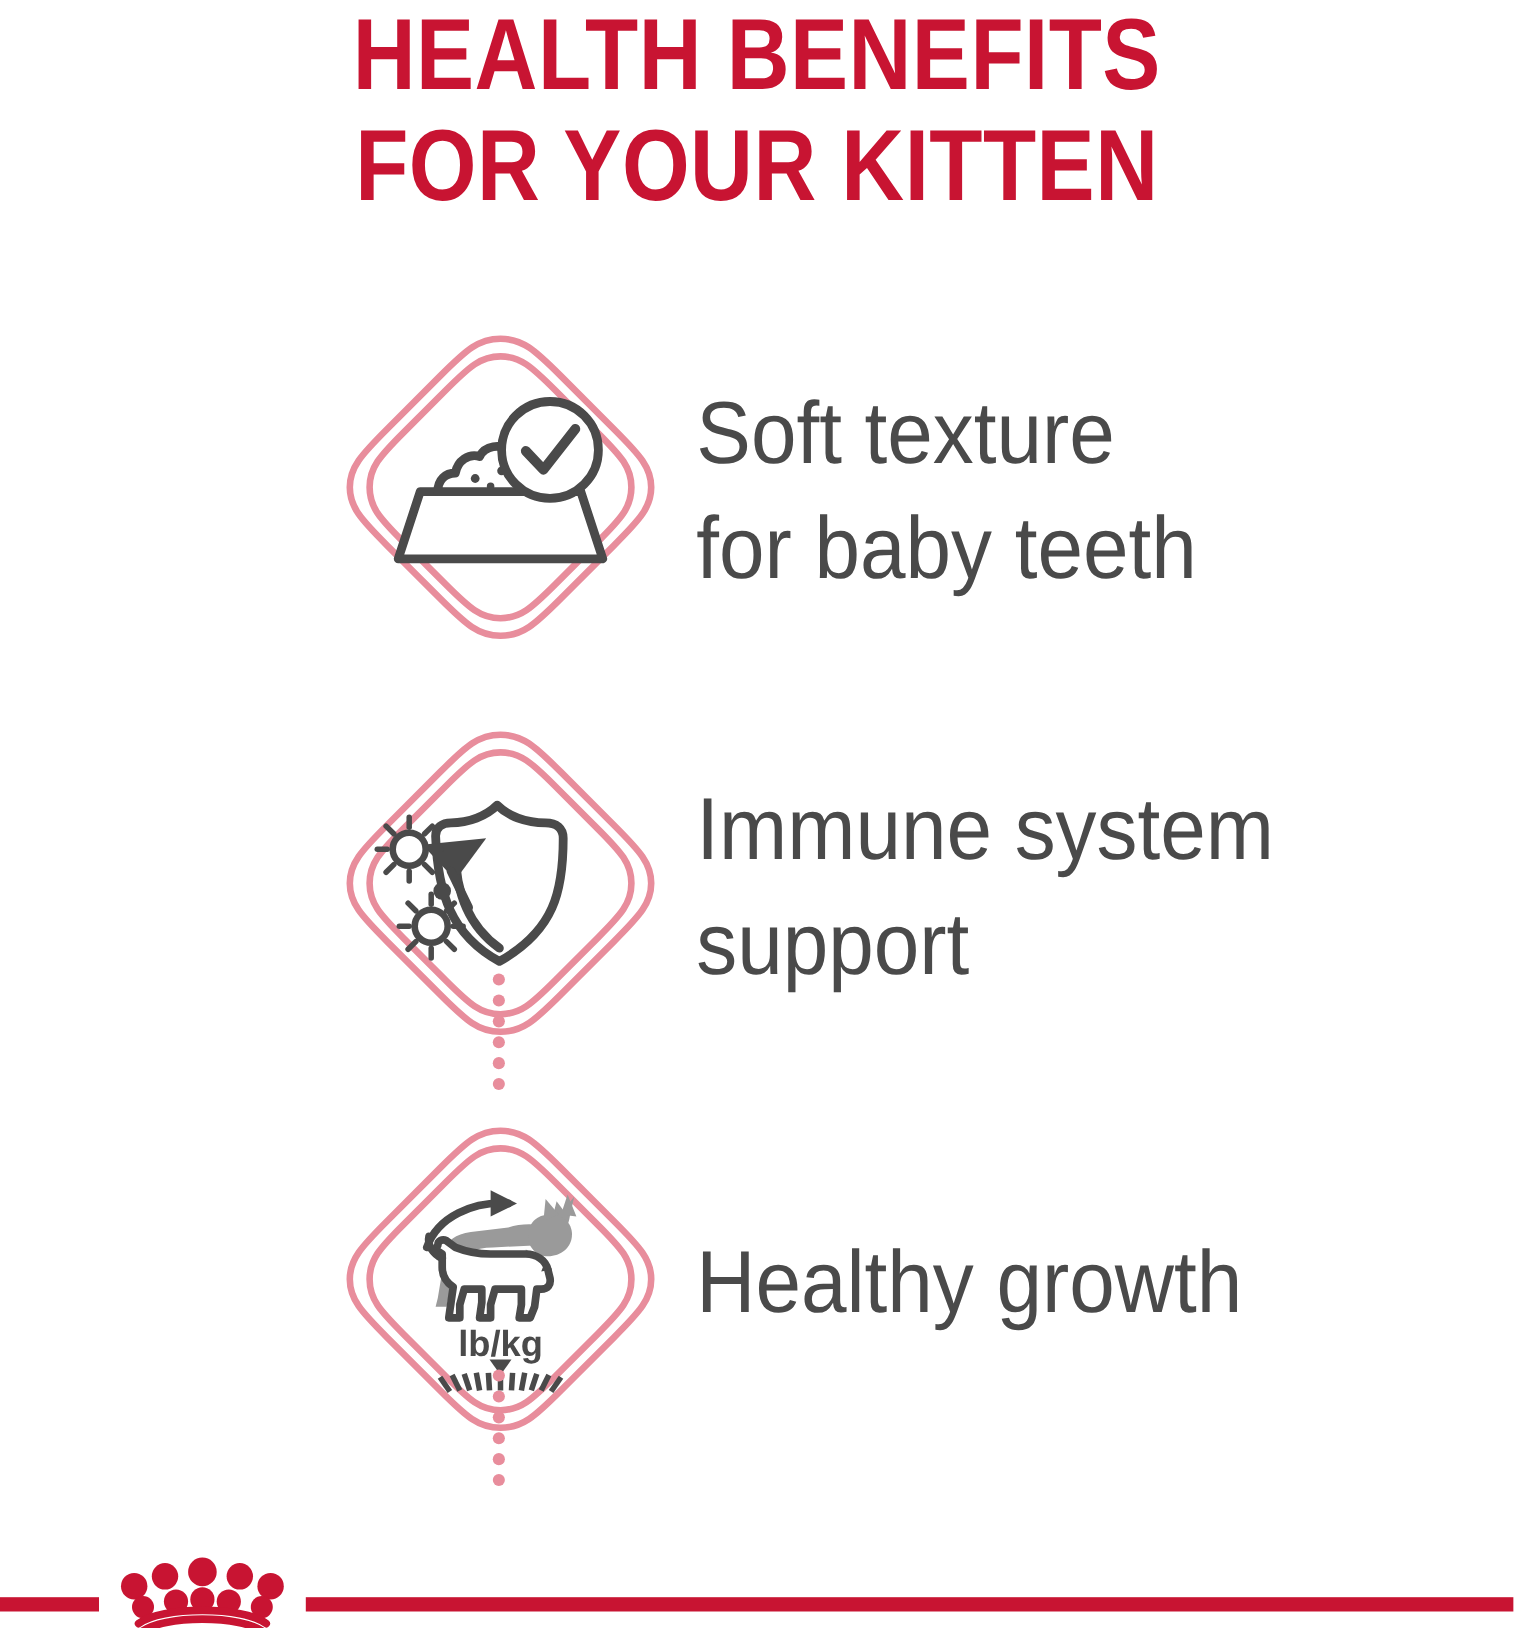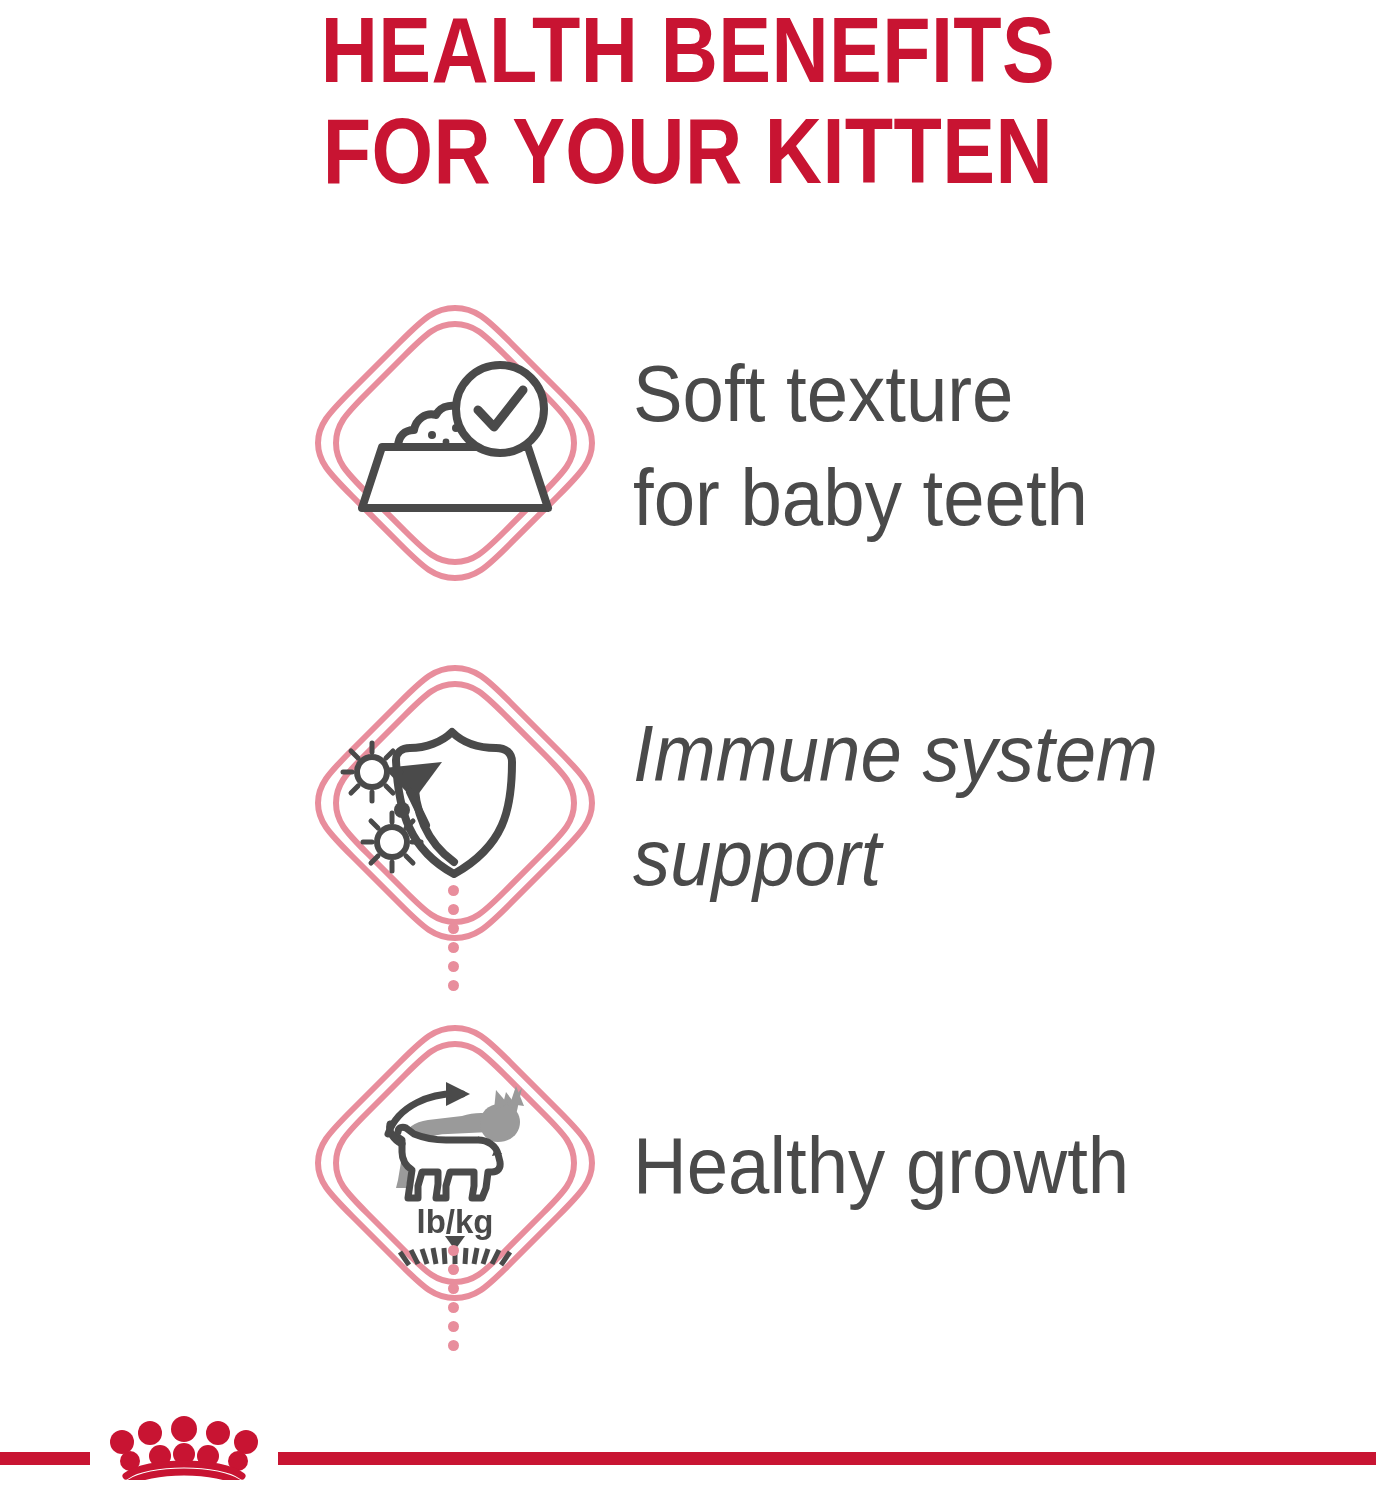--- a/index.html
+++ b/index.html
@@ -40,21 +40,21 @@
     left: 0;
     width: 1376px;
   }
   .row {
     position: absolute;
     left: 0;
     width: 1376px;
     height: 300px;
   }
   .row-0 { top: 0px; padding-left: 25px; }
-  .row-1 { top: 360px; font-style: italic; }
+  .row-1 { top: 360px; }
   .row-2 { top: 720px; }
 
   .badge {
     position: absolute;
     left: 310px;
     top: 0;
     width: 290px;
     height: 285px;
   }
   .badge svg { display: block; width: 100%; height: 100%; }

